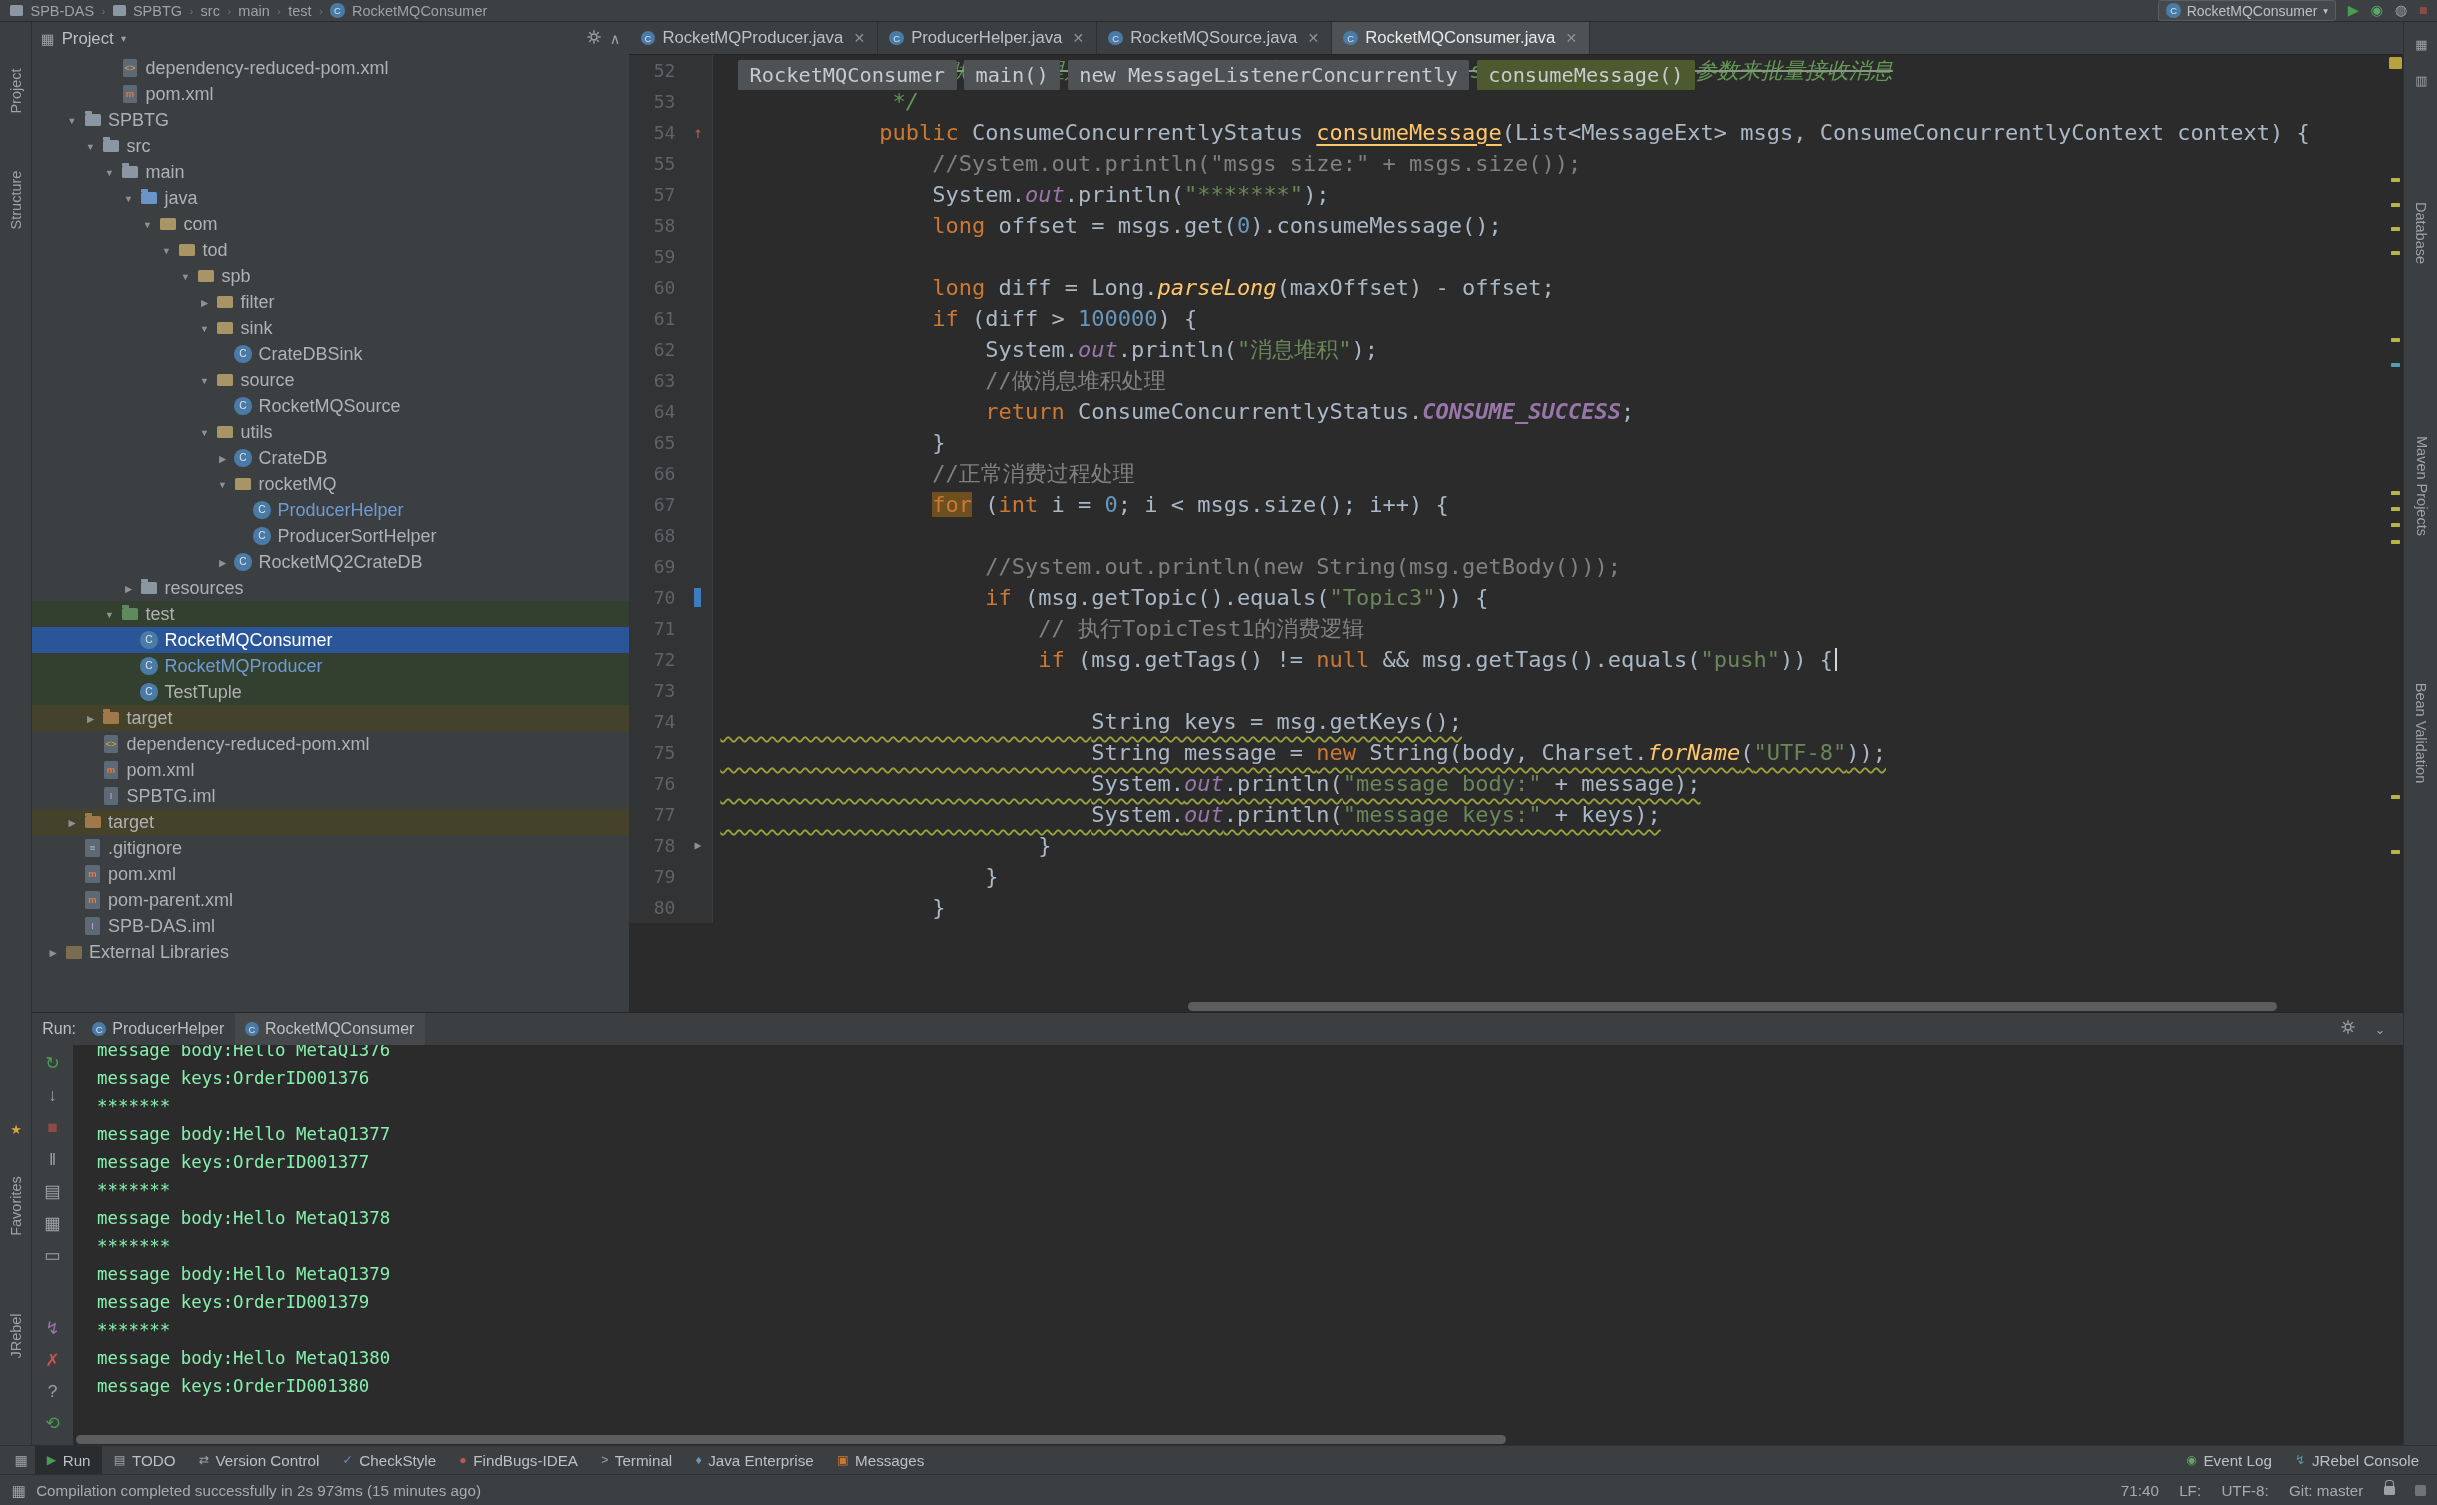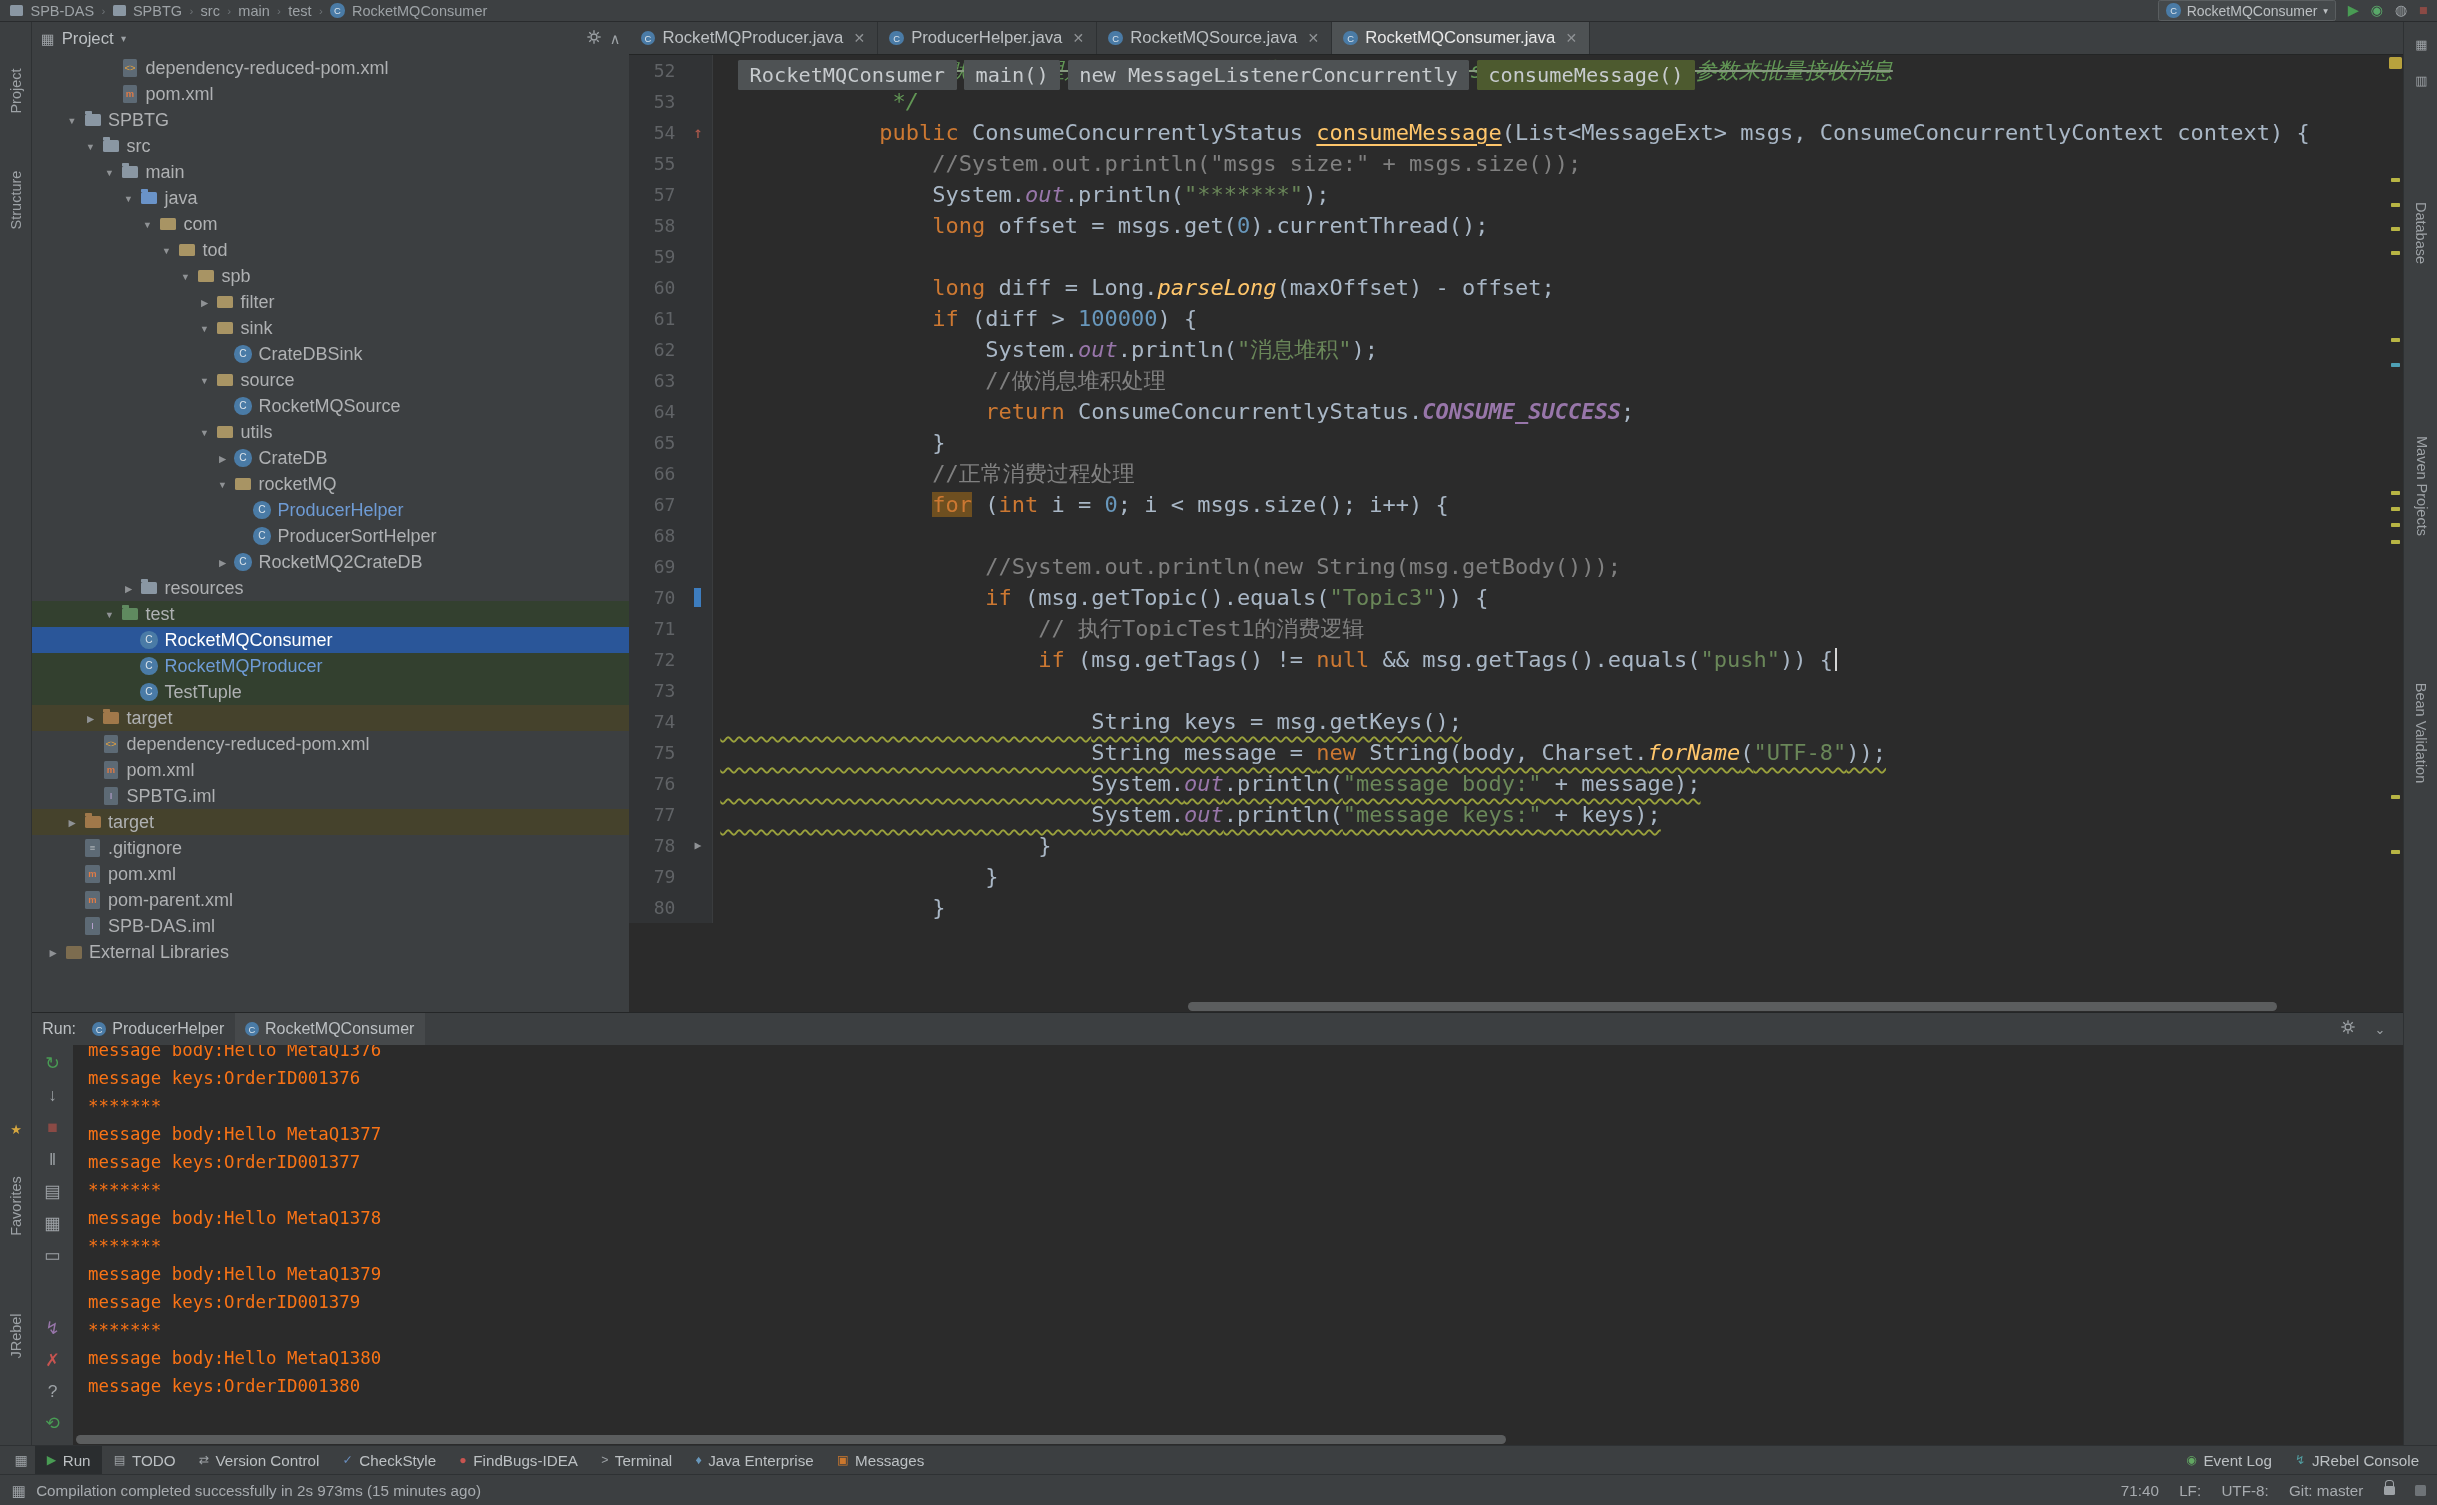--- a/index.html
+++ b/index.html
@@ -87,21 +87,21 @@
 
 
 #run{position:absolute;left:32px;top:1012px;width:2371px;height:433px;background:#2b2b2b;border-top:0.7px solid #242627}
 #run-header{height:32px;background:#3c3f41;display:flex;align-items:center;padding:0 10.2px;font-size:16px;color:#bcc0c3;gap:5.8px}
 .rtab{display:flex;align-items:center;gap:5.8px;padding:0 10.2px;height:32px;cursor:default}
 .rtab.active{background:#46494b}
 #run-header .grow{flex:1}
 #run-tools{position:absolute;left:0;top:32px;width:41px;bottom:0;background:#3c3f41;display:flex;flex-direction:column;align-items:center;padding-top:4.4px;gap:2.9px}
 .cicon{width:29px;height:29px;display:flex;align-items:center;justify-content:center;font-size:17.4px;cursor:default}
 .cicon.spaced{margin-top:41px}
-#console{position:absolute;left:41px;top:32px;right:0;bottom:11.6px;overflow:hidden;font-family:"DejaVu Sans Mono",monospace;font-size:17.4px;line-height:28px;color:#f97316;padding-left:15px}
+#console{position:absolute;left:41px;top:32px;right:0;bottom:11.6px;overflow:hidden;font-family:"DejaVu Sans Mono",monospace;font-size:17.4px;line-height:28px;color:#86efac;padding-left:24px}
 #console-inner{margin-top:-8.7px}
 #chsb{position:absolute;left:44px;bottom:1.5px;width:1430px;height:8.7px;background:rgba(170,175,180,.38);border-radius:5.1px}
 
 
 #btoolbar{position:absolute;left:0;top:1445px;width:2438px;height:29px;background:#3c3f41;border-top:0.7px solid #2e3133;display:flex;align-items:center;padding:0 7.3px;font-size:15.2px;color:#bcc0c3}
 .bitem{display:flex;align-items:center;gap:6.5px;padding:0 11.6px;height:29px;cursor:default;white-space:nowrap}
 .bitem.active{background:#2a2d2f}
 .bicon{font-size:12.3px}
 #btoolbar .grow{flex:1}
 #switcher{color:#9da2a6;font-size:14px;padding:0 7.3px}
@@ -483,21 +483,21 @@
         <span class="chip">new MessageListenerConcurrently</span>
         <span class="chip current">consumeMessage()</span>
       </div>
     <div id="code-wrap">
       <div id="lines">
           <div class="cl"><span class="ln">52</span><span class="fold"></span><span class="ct">             <span class="tk-ds">* * 默认msgs里只有一条消息，可以通过设置consumeMessageBatchMaxSize参数来批量接收消息</span></span></div>
           <div class="cl"><span class="ln">53</span><span class="fold"></span><span class="ct">             <span class="tk-d">*/</span></span></div>
           <div class="cl"><span class="ln">54</span><span class="fold g-ovr">↑</span><span class="ct">            <span class="tk-k">public </span><span class="tk-p">ConsumeConcurrentlyStatus </span><span class="tk-m">consumeMessage</span><span class="tk-p">(List&lt;MessageExt&gt; msgs, ConsumeConcurrentlyContext context) {</span></span></div>
           <div class="cl"><span class="ln">55</span><span class="fold"></span><span class="ct">                <span class="tk-c">//System.out.println("msgs size:" + msgs.size());</span></span></div>
           <div class="cl"><span class="ln">57</span><span class="fold"></span><span class="ct">                <span class="tk-p">System.</span><span class="tk-f">out</span><span class="tk-p">.println(</span><span class="tk-s">"*******"</span><span class="tk-p">);</span></span></div>
-          <div class="cl"><span class="ln">58</span><span class="fold"></span><span class="ct">                <span class="tk-k">long </span><span class="tk-p">offset = msgs.get(</span><span class="tk-n">0</span><span class="tk-p">).currentThread();</span></span></div>
+          <div class="cl"><span class="ln">58</span><span class="fold"></span><span class="ct">                <span class="tk-k">long </span><span class="tk-p">offset = msgs.get(</span><span class="tk-n">0</span><span class="tk-p">).consumeMessage();</span></span></div>
           <div class="cl"><span class="ln">59</span><span class="fold"></span></div>
           <div class="cl"><span class="ln">60</span><span class="fold"></span><span class="ct">                <span class="tk-k">long </span><span class="tk-p">diff = Long.</span><span class="tk-sm">parseLong</span><span class="tk-p">(maxOffset) - offset;</span></span></div>
           <div class="cl"><span class="ln">61</span><span class="fold"></span><span class="ct">                <span class="tk-k">if </span><span class="tk-p">(diff &gt; </span><span class="tk-n">100000</span><span class="tk-p">) {</span></span></div>
           <div class="cl"><span class="ln">62</span><span class="fold"></span><span class="ct">                    <span class="tk-p">System.</span><span class="tk-f">out</span><span class="tk-p">.println(</span><span class="tk-s">"消息堆积"</span><span class="tk-p">);</span></span></div>
           <div class="cl"><span class="ln">63</span><span class="fold"></span><span class="ct">                    <span class="tk-c">//做消息堆积处理</span></span></div>
           <div class="cl"><span class="ln">64</span><span class="fold"></span><span class="ct">                    <span class="tk-k">return </span><span class="tk-p">ConsumeConcurrentlyStatus.</span><span class="tk-ct">CONSUME_SUCCESS</span><span class="tk-p">;</span></span></div>
           <div class="cl"><span class="ln">65</span><span class="fold"></span><span class="ct">                <span class="tk-p">}</span></span></div>
           <div class="cl"><span class="ln">66</span><span class="fold"></span><span class="ct">                <span class="tk-c">//正常消费过程处理</span></span></div>
           <div class="cl"><span class="ln">67</span><span class="fold"></span><span class="ct">                <span class="tk-kb">for</span><span class="tk-p"> (</span><span class="tk-k">int </span><span class="tk-p">i = </span><span class="tk-n">0</span><span class="tk-p">; i &lt; msgs.size(); i++) {</span></span></div>
           <div class="cl"><span class="ln">68</span><span class="fold"></span></div>

